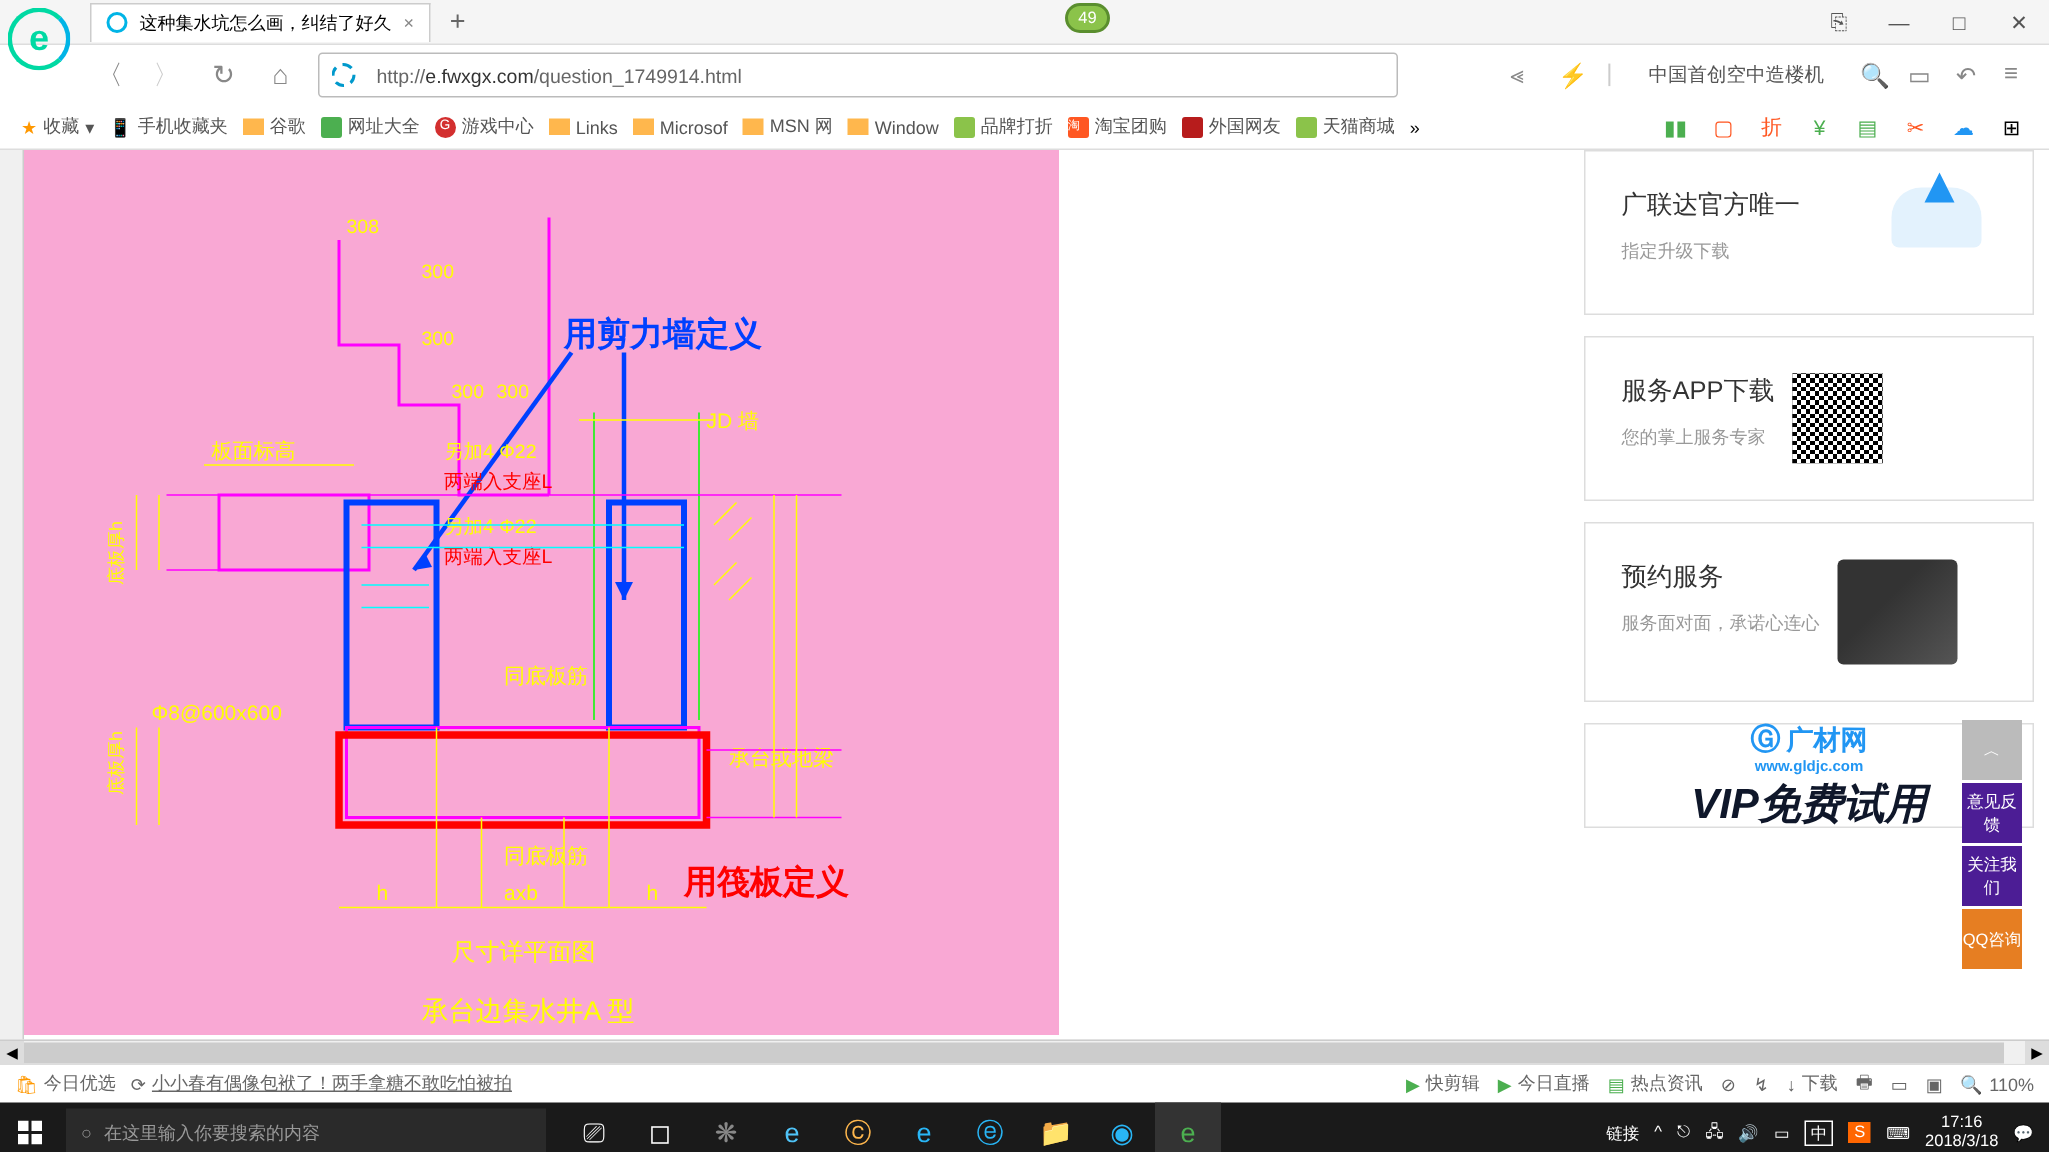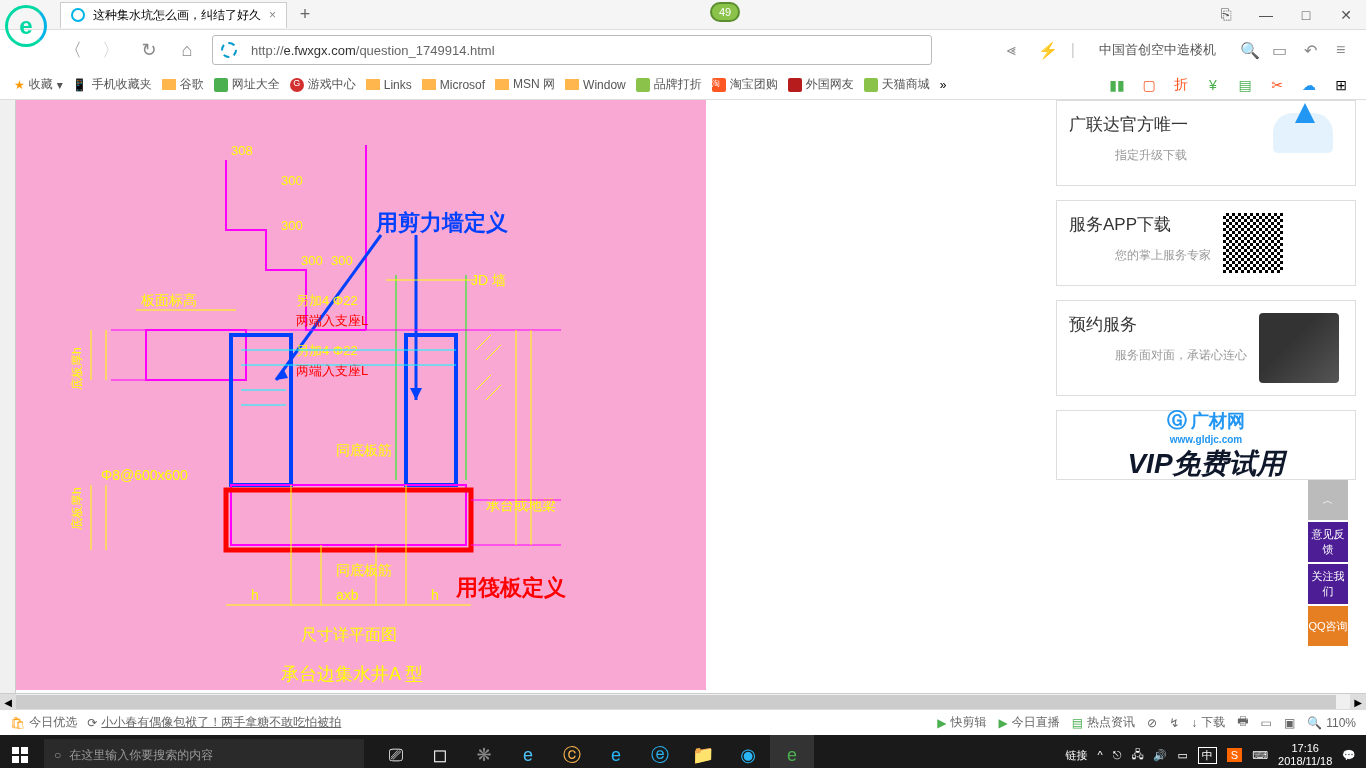--- a/index.html
+++ b/index.html
@@ -42,23 +42,23 @@
 .content { position: relative; height: 593px; background: #fff; display: flex; }
 .scroll-left { width: 16px; background: #f0f0f0; border-right: 1px solid #ccc; }
 .cad-area { width: 1026px; background: #fff; padding: 0; }
 .cad-image { width: 690px; height: 590px; background: #f9a8d4; margin-left: 0; position: relative; }
 .sidebar-ads { width: 300px; margin-left: 14px; display: flex; flex-direction: column; gap: 14px; }
 
 
 .cad-image svg { width: 100%; height: 100%; }
 
 
-.card { border: 1px solid #ddd; padding: 12px; background: #fff; display: flex; position: relative; gap: 12px; }
+.card { border: 1px solid #ddd; padding: 24px; background: #fff; display: flex; position: relative; gap: 12px; }
 .card-text h3 { font-size: 17px; color: #333; margin-bottom: 10px; font-weight: normal; }
-.card-text p { font-size: 12px; color: #999; line-height: 1.6; margin-left: 46px; }
+.card-text p { font-size: 12px; color: #999; line-height: 1.6; }
 .card-img { margin-left: auto; width: 70px; height: 60px; }
 .cloud-up { width: 60px; height: 40px; background: #e3f2fd; border-radius: 20px 20px 5px 5px; position: relative; }
 .cloud-up::after { content: ''; position: absolute; left: 22px; top: -10px; border-left: 10px solid transparent; border-right: 10px solid transparent; border-bottom: 20px solid #2196f3; }
 .service-img { width: 80px; height: 70px; background: linear-gradient(135deg, #333 40%, #555 100%); border-radius: 4px; }
 .qr-code { width: 60px; height: 60px; background: repeating-linear-gradient(0deg, #000 0 3px, #fff 3px 6px), repeating-linear-gradient(90deg, #000 0 3px, #fff 3px 6px); background-blend-mode: difference; }
 .vip-banner { height: 70px; display: flex; align-items: center; justify-content: center; font-size: 24px; font-weight: bold; color: #ff6600; background: #fff; border: 1px solid #ddd; flex-direction: column; }
 .vip-banner .brand { color: #2196f3; font-size: 18px; }
 
 
 .float-btns { position: absolute; right: 18px; top: 380px; display: flex; flex-direction: column; }
@@ -403,17 +403,17 @@
     <span>^</span>
     <span>⎋</span>
     <span>🖧</span>
     <span>🔊</span>
     <span>▭</span>
     <span style="border:1px solid #fff;padding:0 3px">中</span>
     <span style="background:#ff6600;padding:1px 4px">S</span>
     <span>⌨</span>
     <div class="tb-time">
       <div>17:16</div>
-        <div>2018/11/18</div>
+        <div>2018/3/18</div>
     </div>
     <span>💬</span>
   </div>
 </div>
 
 </body></html>

